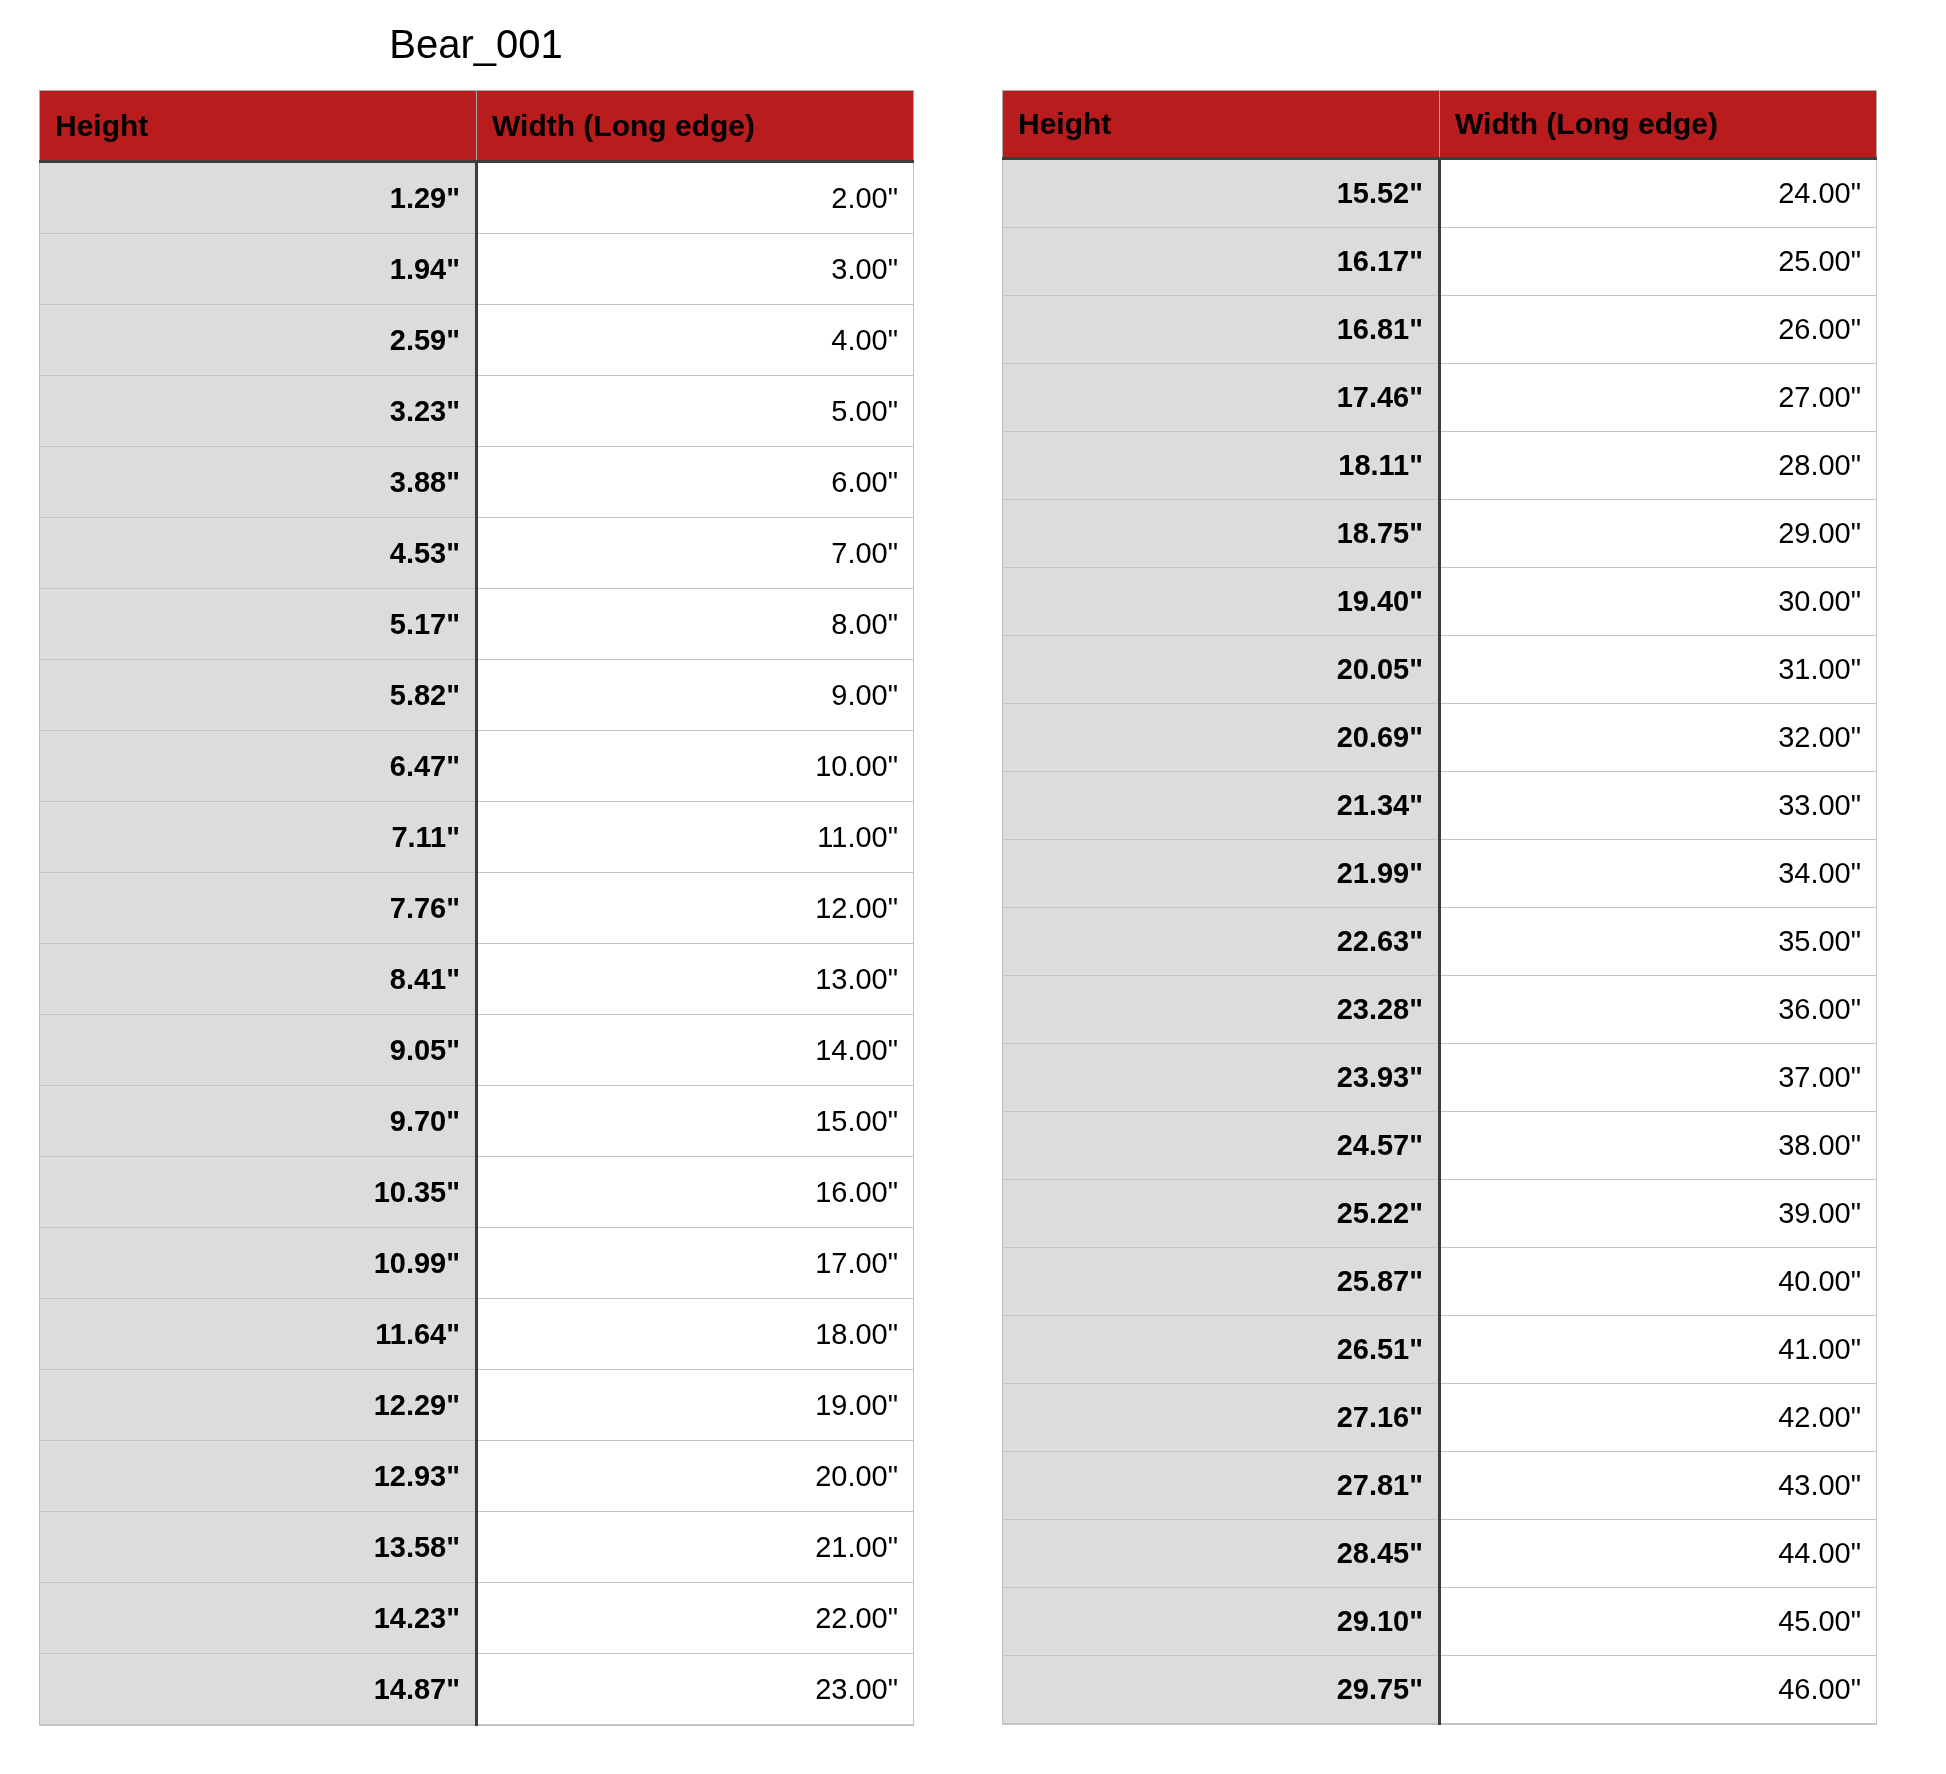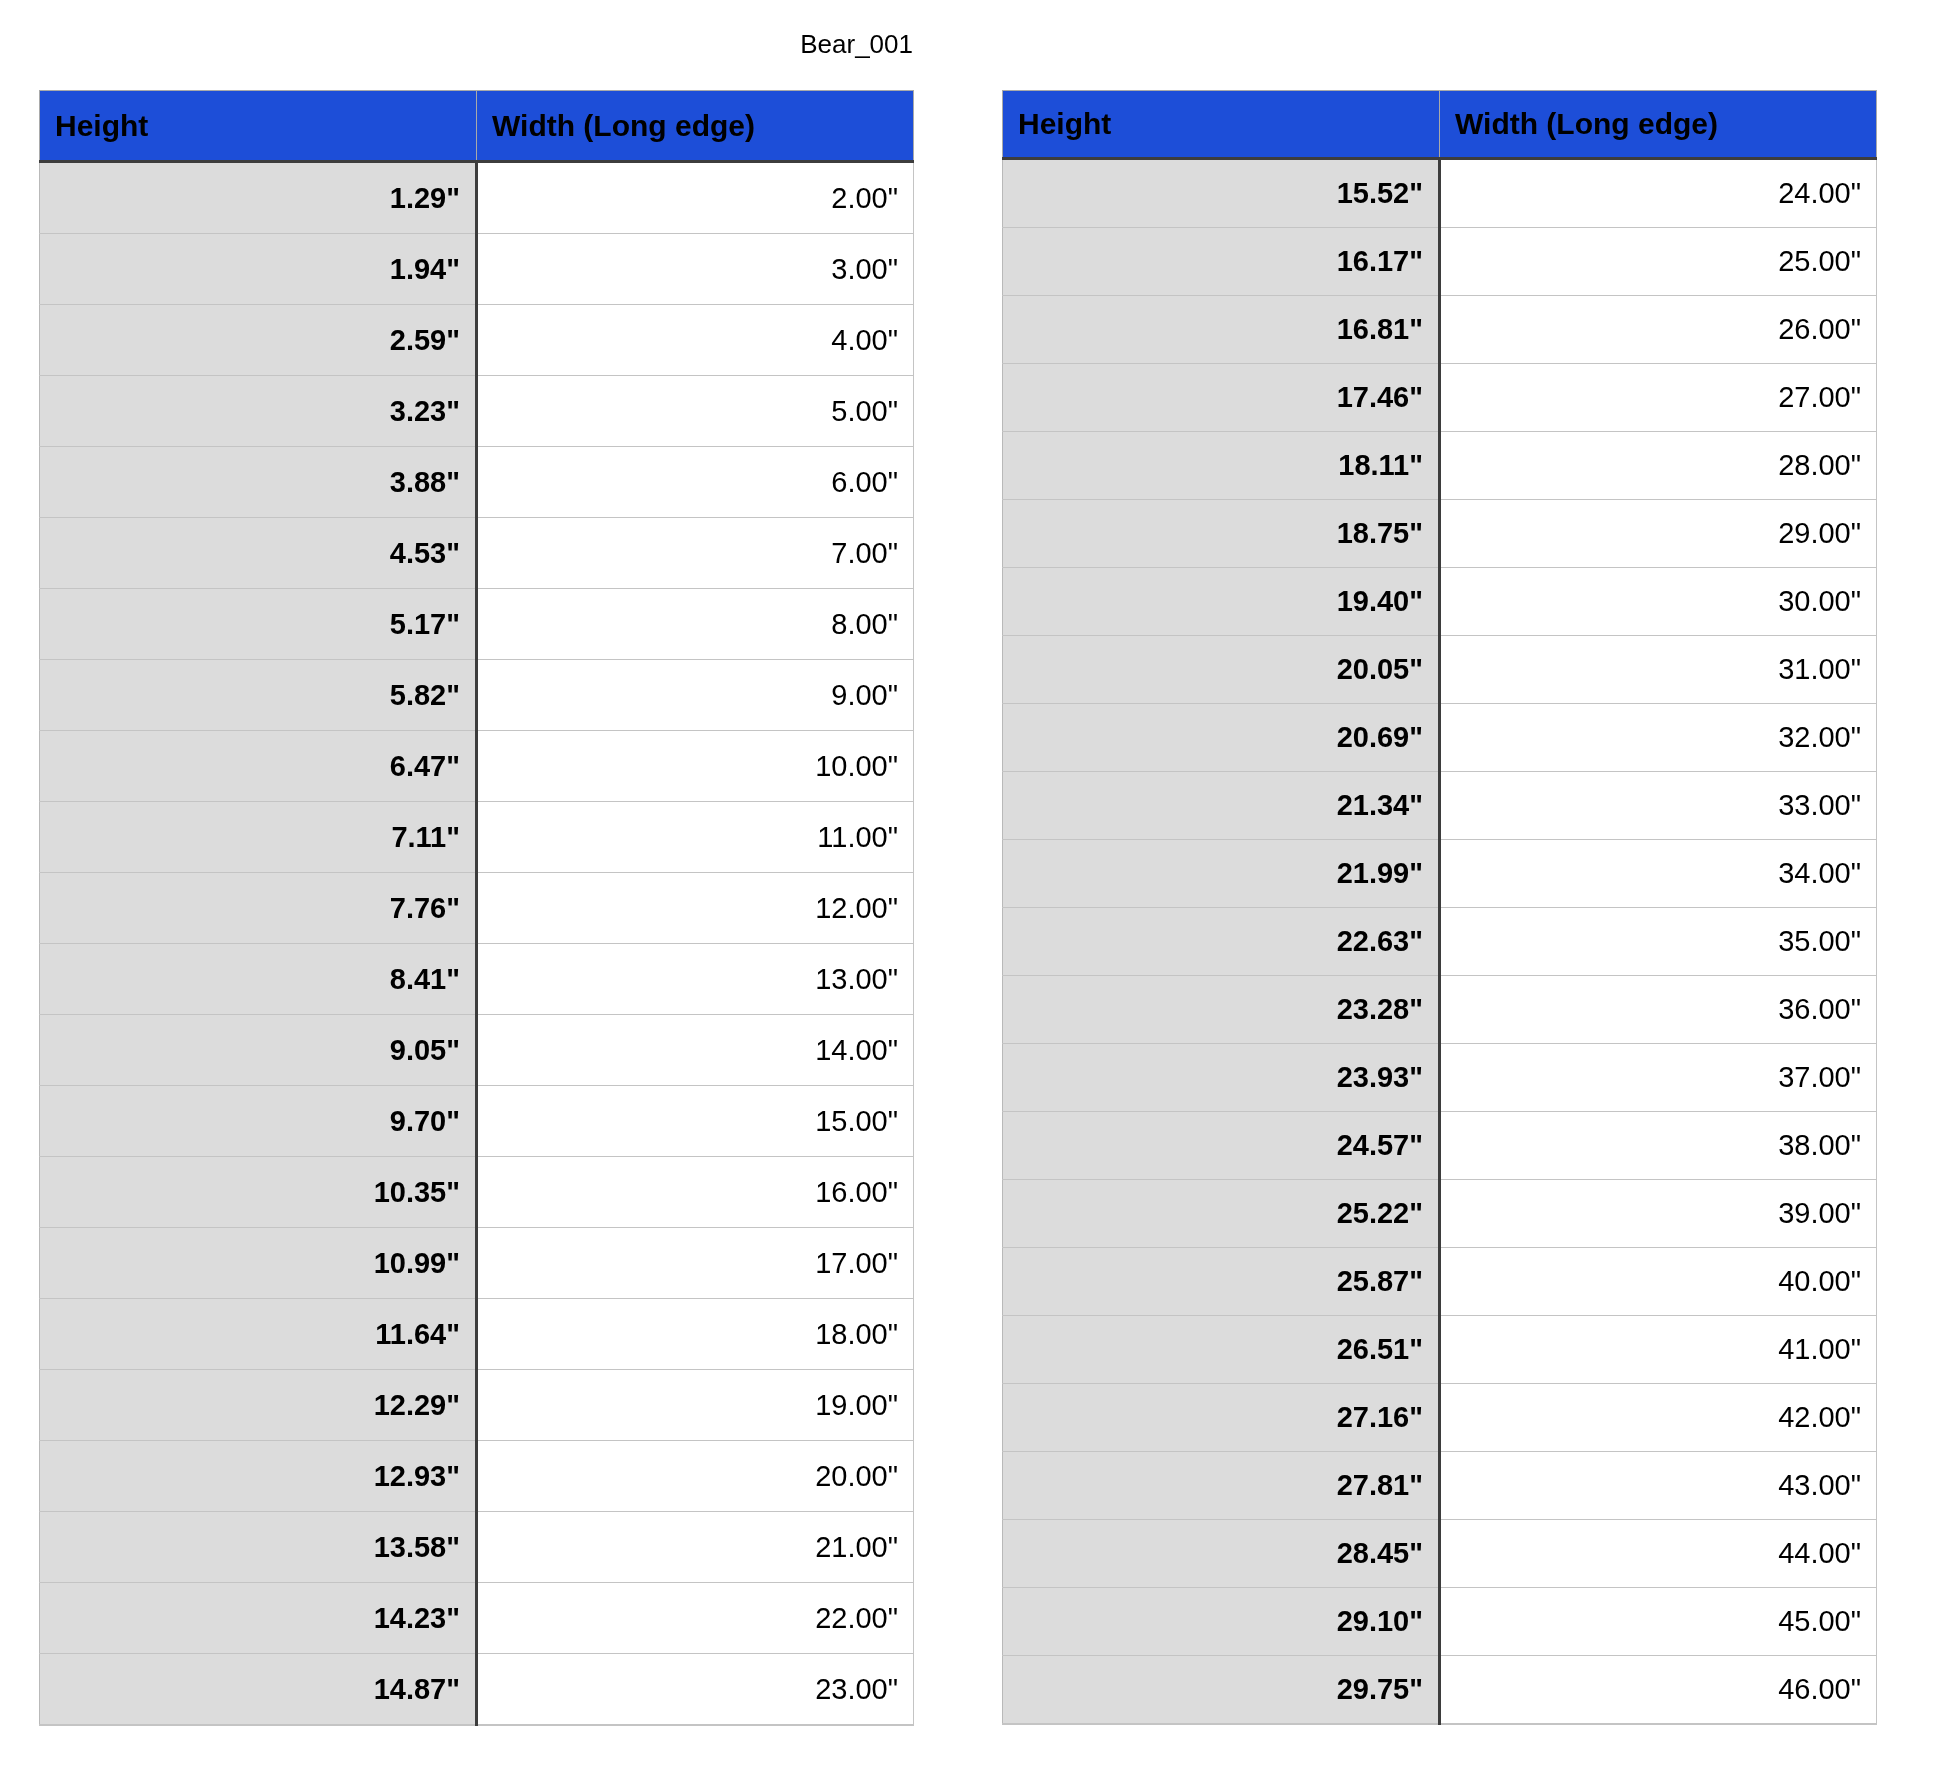--- a/index.html
+++ b/index.html
@@ -13,39 +13,39 @@
       position: relative;
       overflow: hidden;
       font-family: "Liberation Sans", sans-serif;
       color: #000;
     }
     .title {
       position: absolute;
       left: 39px;
       width: 874px;
       top: 22px;
-      text-align: right;
-      font-size: 26px;
+      text-align: center;
+      font-size: 40px;
       line-height: 44px;
       font-weight: normal;
     }
     table.size-table {
       position: absolute;
       top: 90px;
       border-collapse: collapse;
       table-layout: fixed;
     }
     table.size-table.left { left: 39px; width: 874px; }
     table.size-table.right { left: 1002px; width: 874px; }
 
     table.size-table col.c1 { width: 437px; }
     table.size-table col.c2 { width: 437px; }
 
     table.size-table th {
-      background: #1d4ed8;
+      background: #b91c1c;
       font-weight: bold;
       font-size: 30px;
       text-align: left;
       padding: 0 0 0 15px;
       border-top: 1px solid #a9aaa9;
       border-left: 1px solid #a9aaa9;
       border-right: 1px solid #a9aaa9;
       border-bottom: 3px solid #3d3d3d;
       vertical-align: middle;
     }

